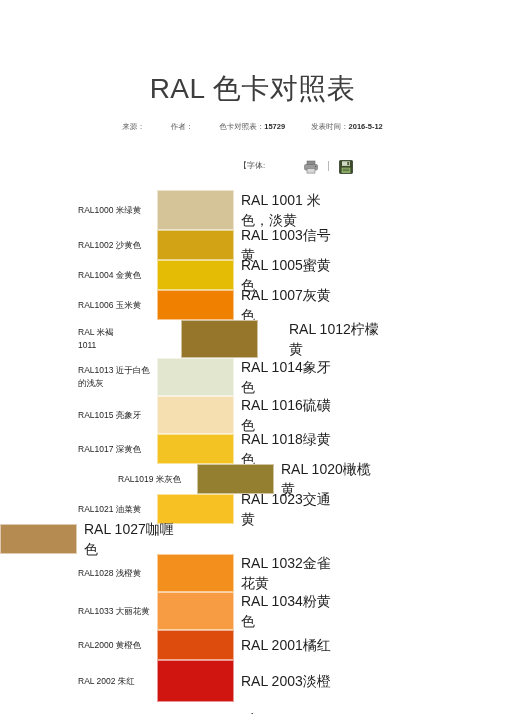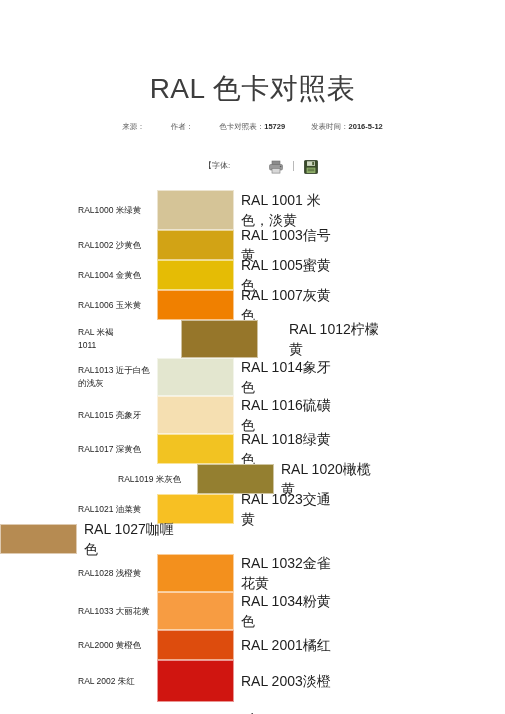--- a/index.html
+++ b/index.html
@@ -48,21 +48,21 @@
   .meta-item .meta-strong { font-weight: bold; color: #2b2b2b; }
 
   
   .toolbar {
     position: relative;
     margin-top: 28px;
     height: 20px;
   }
   .toolbar-inner {
     position: absolute;
-    left: 204px;
+    left: 239px;
     top: 0;
     display: flex;
     align-items: center;
     gap: 0;
     width: 200px;
   }
   .font-label {
     font-size: 8px;
     color: #4a4a4a;
     white-space: nowrap;

